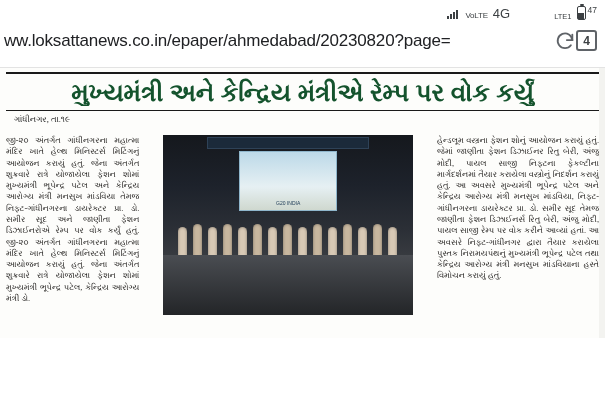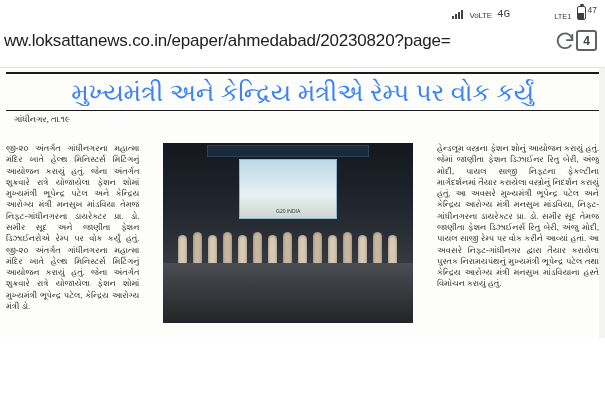--- a/index.html
+++ b/index.html
@@ -57,23 +57,22 @@
   .sig-icon i:nth-child(1) { left: 0px; height: 3px; }
   .sig-icon i:nth-child(2) { left: 3px; height: 5px; }
   .sig-icon i:nth-child(3) { left: 6px; height: 7px; }
   .sig-icon i:nth-child(4) { left: 9px; height: 9px; }
   .volte {
     font-size: 8px;
     color: #3c4043;
     letter-spacing: -0.2px;
   }
   .net-label {
-    font-size: 11px;
-    color: #3c4043;
-    font-family: Liberation Mono, monospace;
+    font-size: 13px;
+    color: #3c4043;
   }
   .lte-block {
     display: flex;
     flex-direction: column;
     align-items: center;
     line-height: 1;
     font-size: 7px;
     color: #3c4043;
     padding-left: 39px;
   }
@@ -162,22 +161,22 @@
     padding: 4px 6px 0 6px;
     box-sizing: border-box;
   }
   .rule-top {
     border-top: 2px solid #1a1a1a;
     margin-bottom: 4px;
   }
   .headline {
     font-family: "Liberation Sans", sans-serif;
     font-size: 25px;
-    font-weight: normal;
-    color: #3b82f6;
+    font-weight: bold;
+    color: #14532d;
     text-align: center;
     letter-spacing: -0.3px;
     line-height: 1.12;
     white-space: nowrap;
     overflow: hidden;
   }
   .subheadline {
     font-family: "Liberation Serif", serif;
     font-size: 15.5px;
     font-weight: bold;
@@ -190,21 +189,21 @@
   }
   .rule-mid {
     border-top: 1.5px solid #1a1a1a;
     margin: 4px 0 3px 0;
   }
   .dateline {
     font-family: "Liberation Serif", serif;
     font-size: 8.5px;
     color: #222;
     padding-left: 8px;
-    margin-bottom: 18px;
+    margin-bottom: 10px;
   }
   .cols {
     display: flex;
     gap: 24px;
     height: 225px;
   }
   .col {
     font-family: "Liberation Serif", serif;
     font-size: 8.3px;
     line-height: 1.36;

